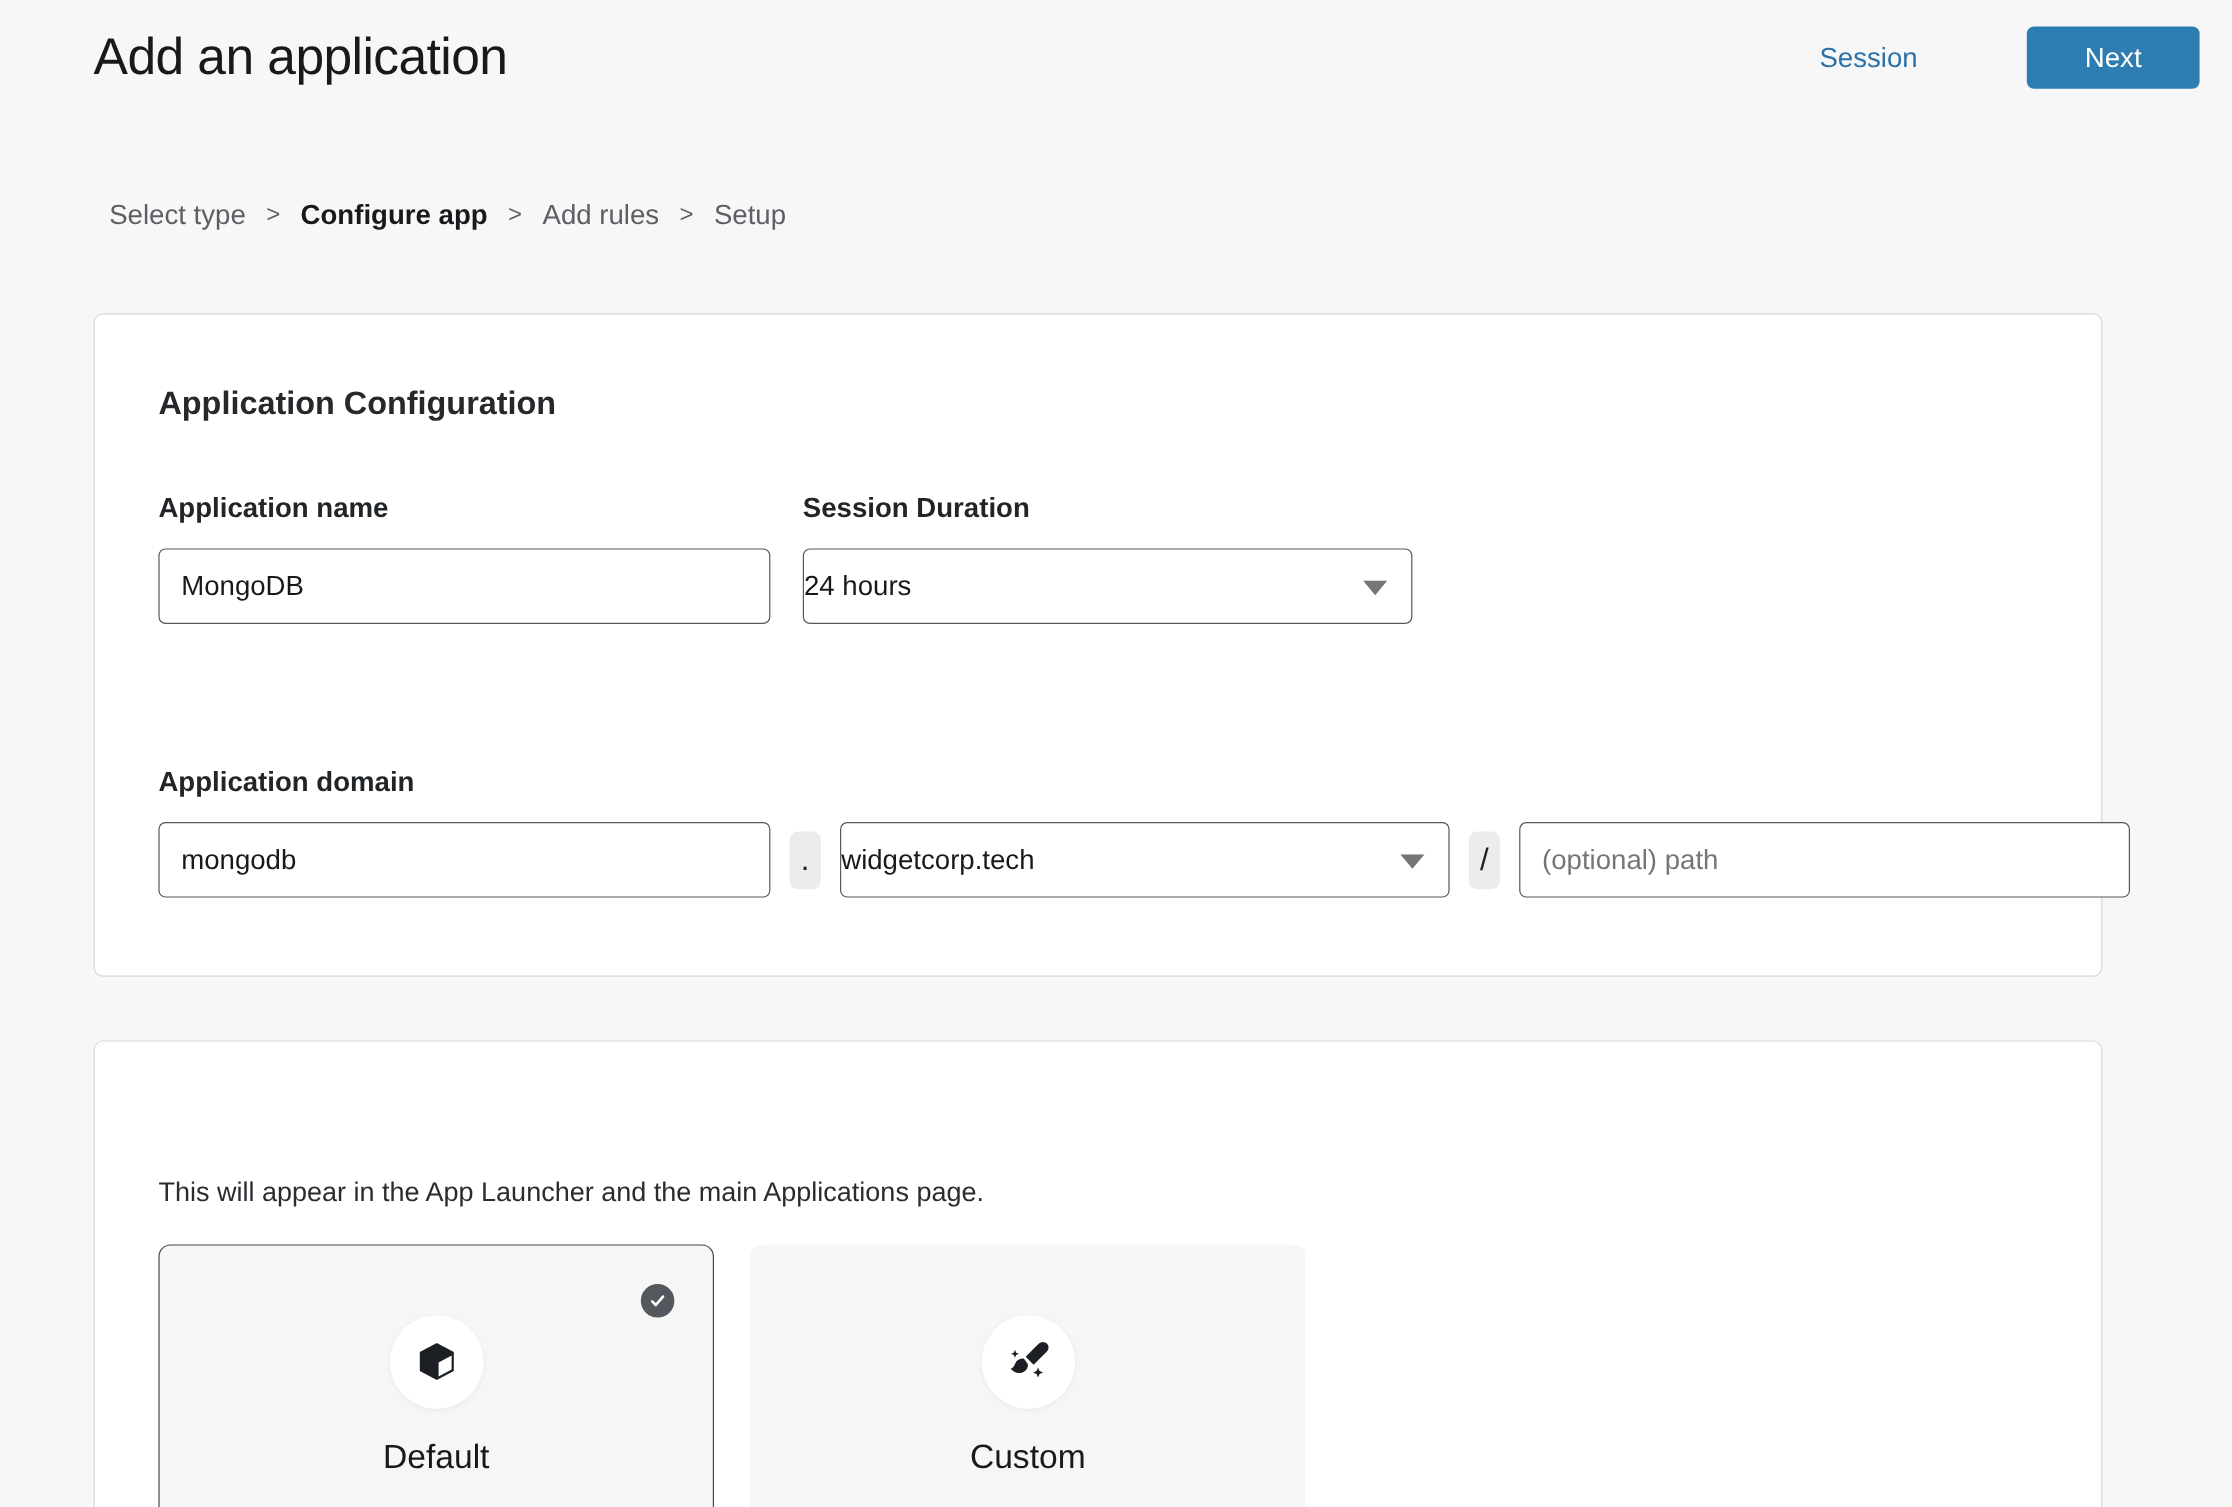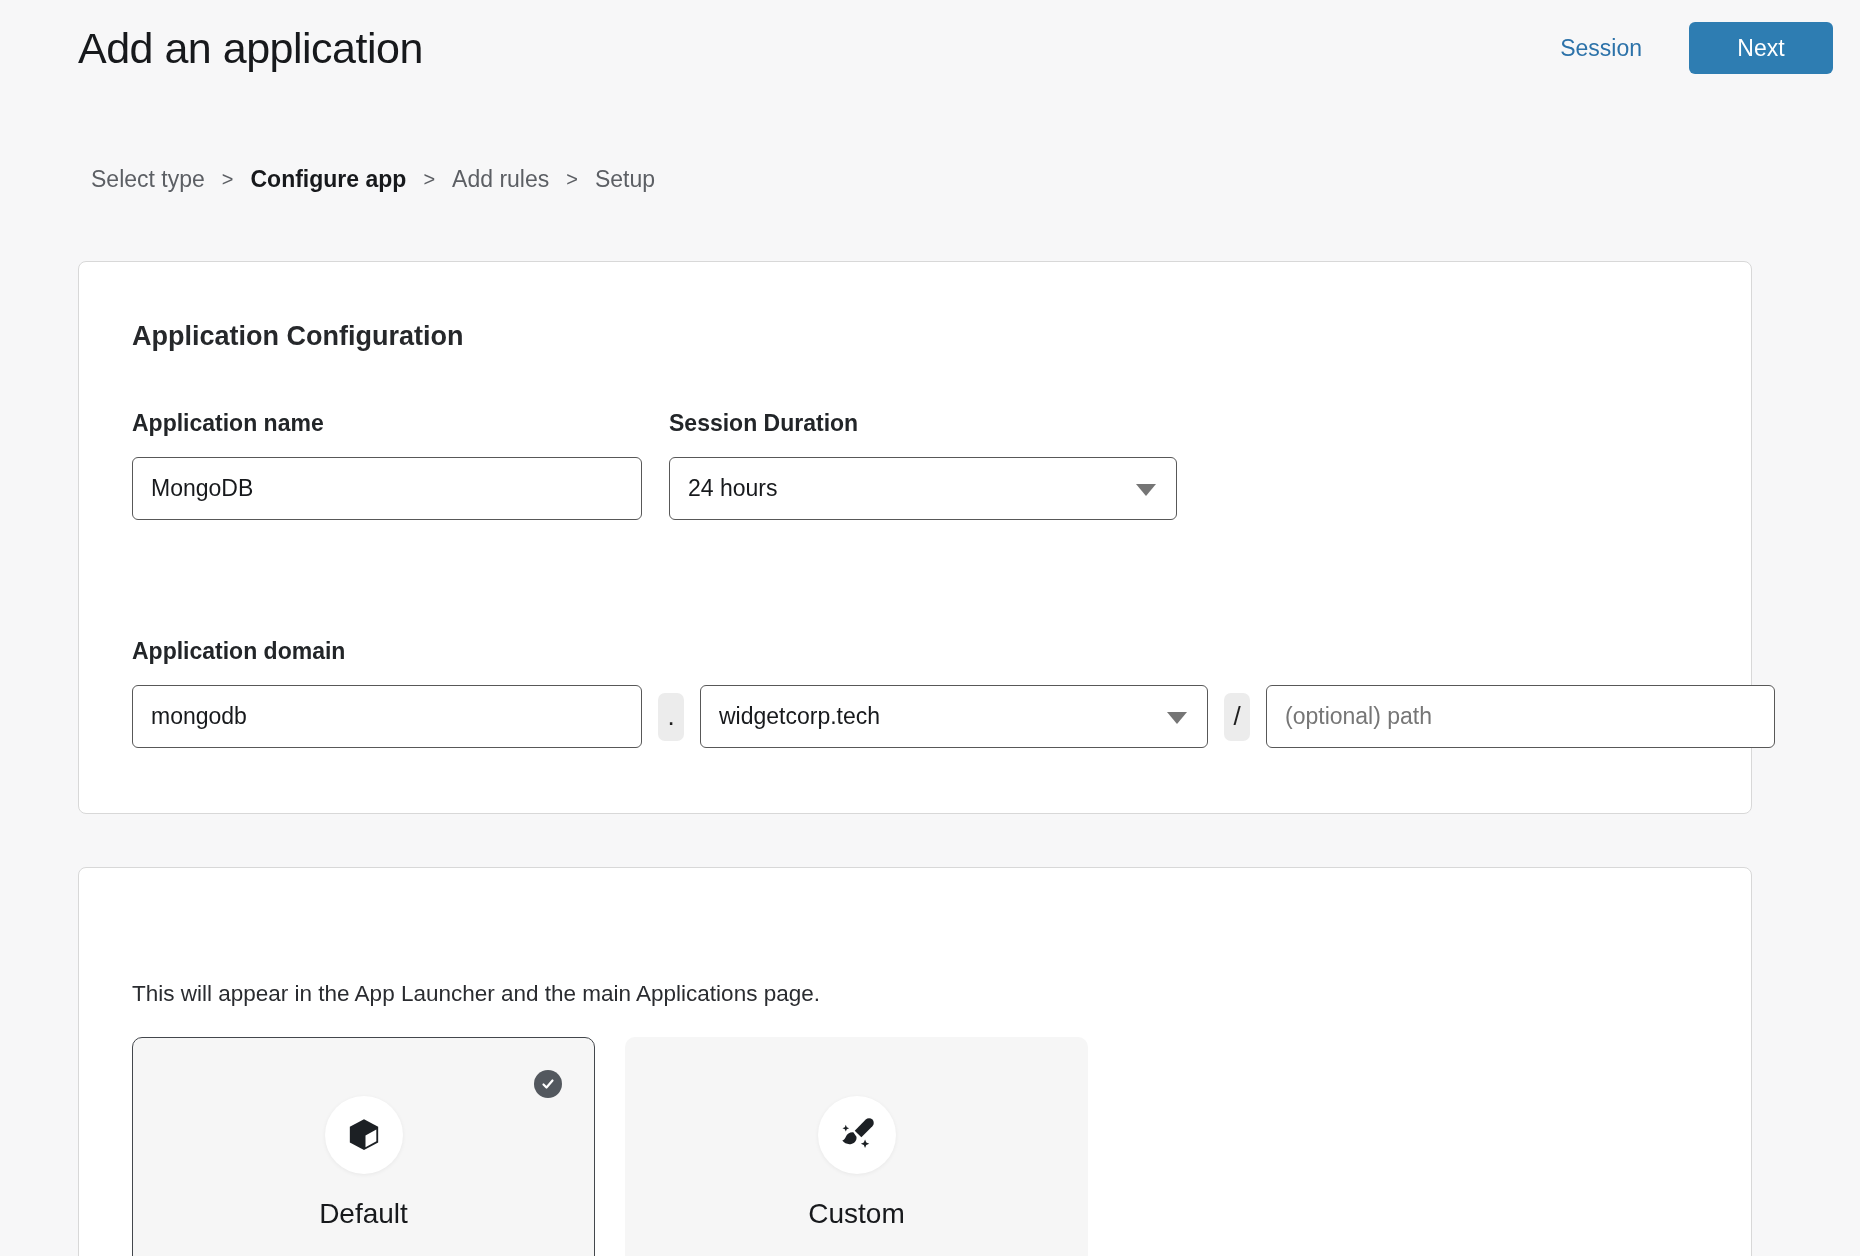--- a/index.html
+++ b/index.html
@@ -20,20 +20,21 @@
   }
   .header-actions { display: flex; align-items: center; gap: 47px; }
   .cancel-link {
     font-size: 23px; color: #2c72a9; cursor: pointer; background: none; border: none;
     font-family: inherit;
   }
   .next-button {
     width: 144px; height: 52px; border: none; border-radius: 6px;
     background: #2e7db2; color: #ffffff; font-size: 23px; font-family: inherit;
     cursor: pointer;
+    margin-left: 44px;
   }
   
   .breadcrumb {
     display: flex; align-items: center; gap: 17px;
     margin: 92px 0 0 91px;
     font-size: 23px; color: #5c5f64;
   }
   .crumb { color: #5c5f64; cursor: pointer; }
   .crumb.active { color: #17191c; font-weight: 700; cursor: default; }
   .crumb-sep { color: #5c5f64; font-size: 20px; }
@@ -56,21 +57,21 @@
   .text-input {
     width: 100%; height: 63px;
     border: 1px solid #585858; border-radius: 6px;
     font-size: 23px; font-family: inherit; color: #17191c;
     padding: 0 18px; background: #ffffff; outline: none;
   }
   .text-input::placeholder { color: #767676; }
   .select-box {
     position: relative; height: 63px; width: 100%;
     border: 1px solid #585858; border-radius: 6px; background: #ffffff;
-    display: flex; align-items: center; padding: 0 50px 0 18px;
+    display: flex; align-items: center; padding: 0 50px 0 0;
     font-size: 23px; color: #17191c; cursor: pointer;
   }
   .select-chevron {
     position: absolute; right: 20px; top: 50%; margin-top: -5px;
     width: 0; height: 0;
     border-left: 10px solid transparent; border-right: 10px solid transparent;
     border-top: 12px solid #757575;
   }
   .domain-label { margin-top: 118px; }
   .domain-row { display: flex; align-items: center; gap: 16px; margin-top: 2px; }

